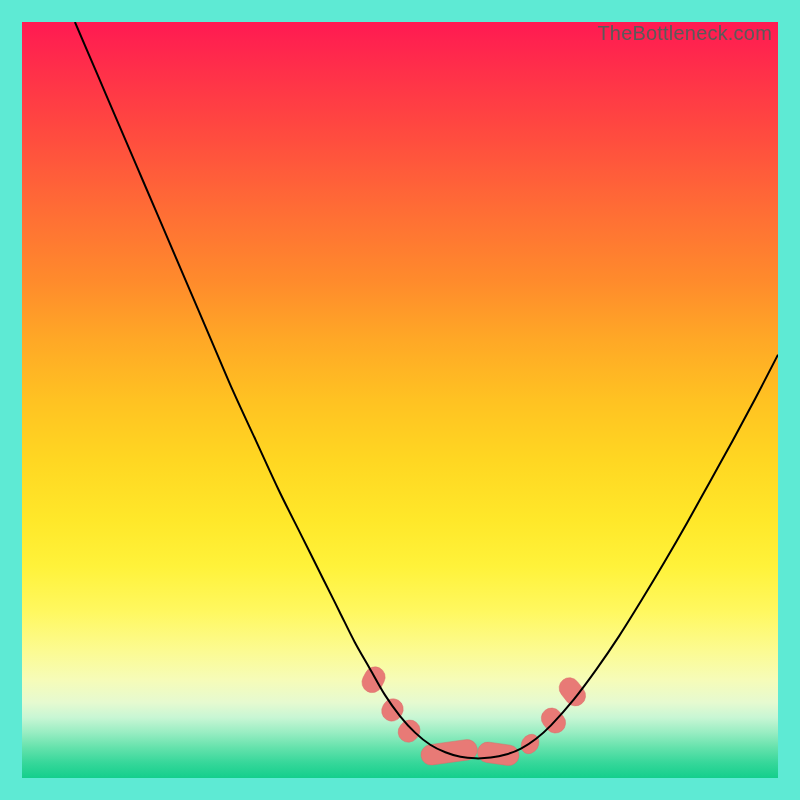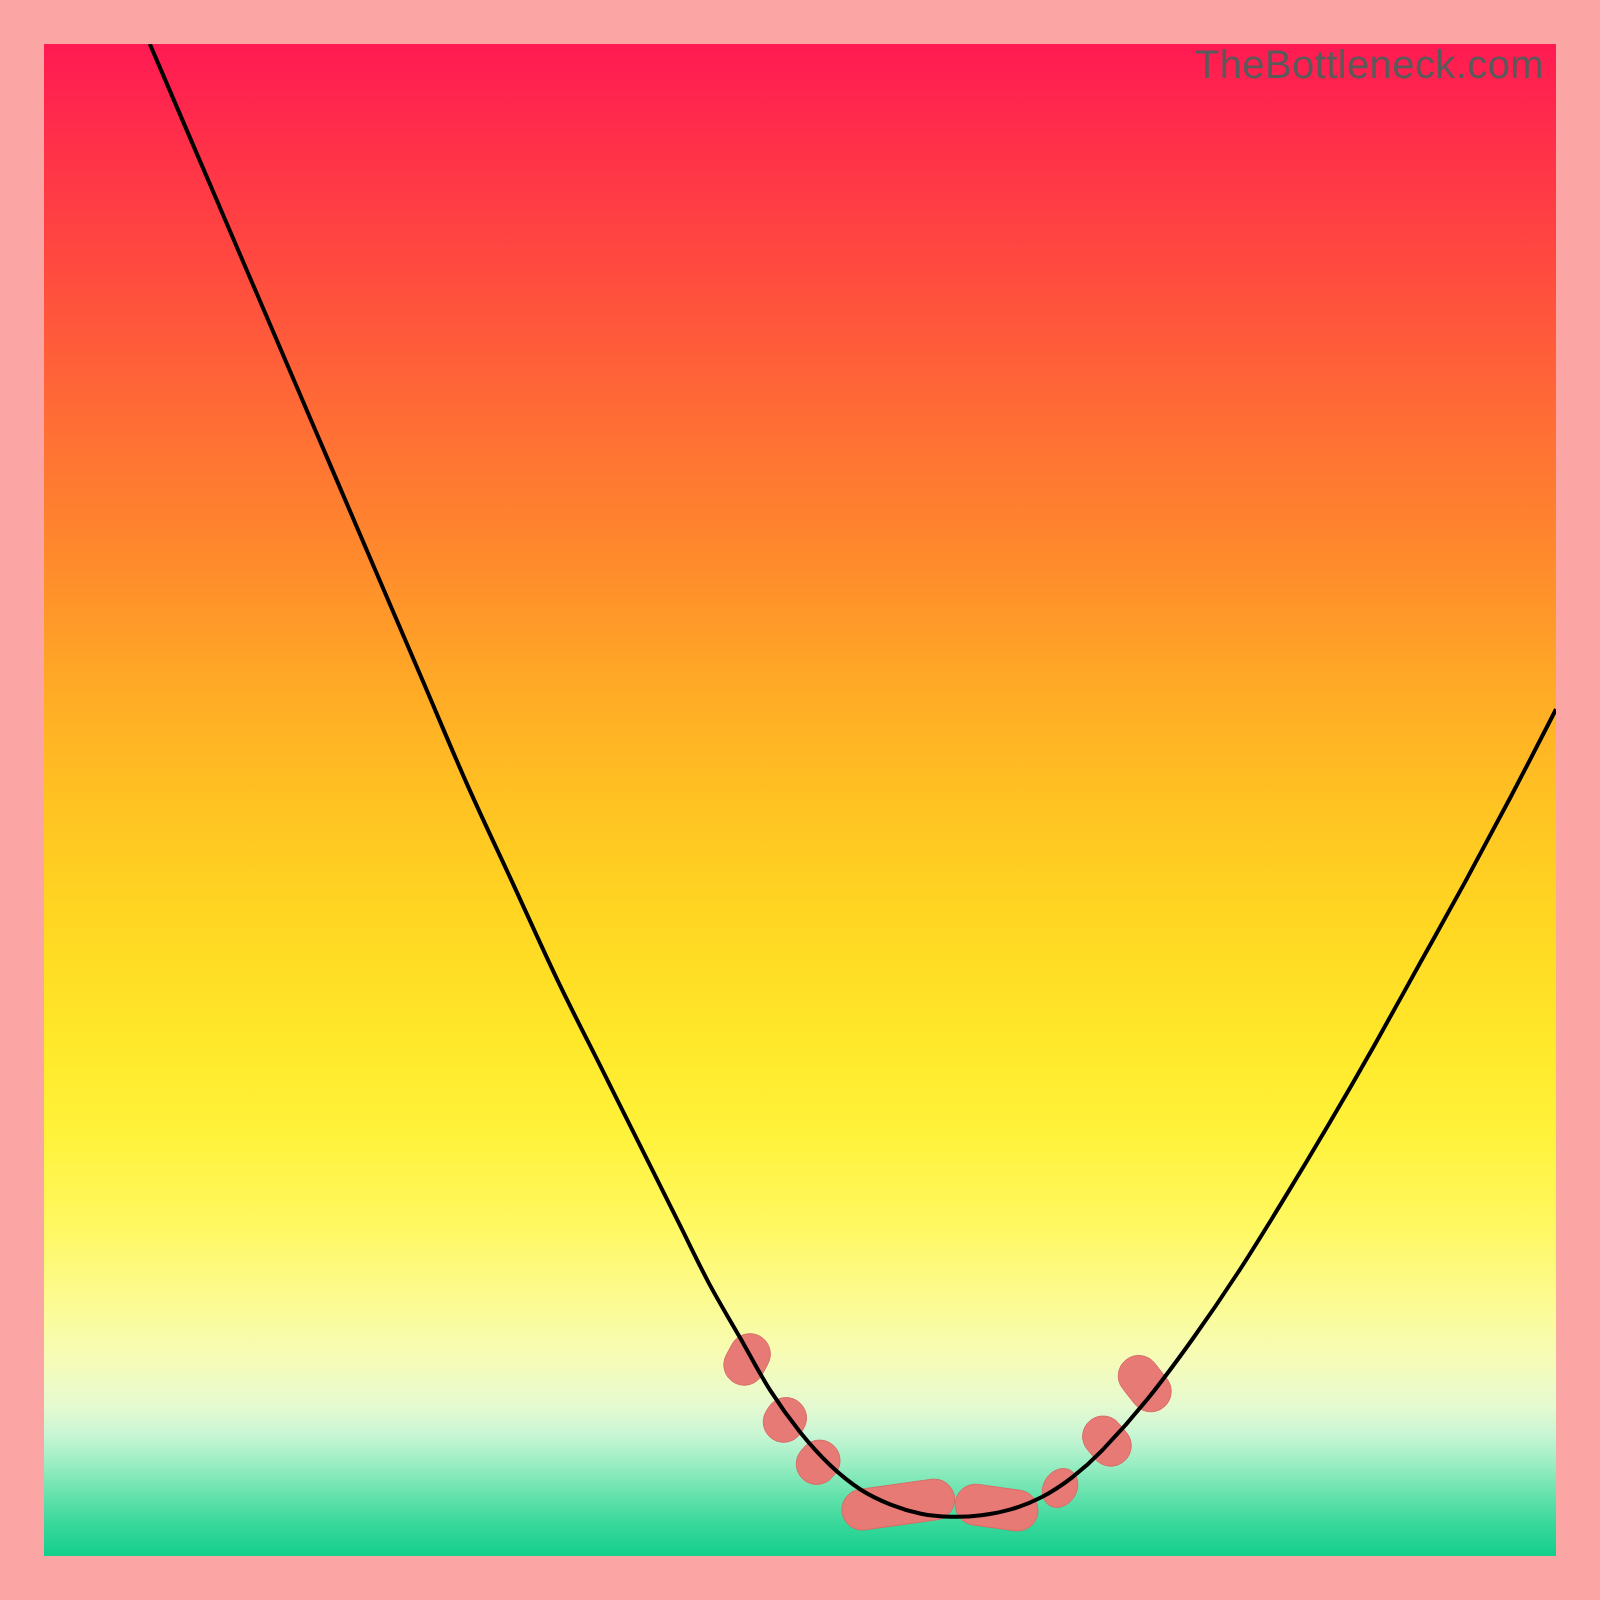--- a/index.html
+++ b/index.html
@@ -8,21 +8,21 @@
     width: 800px;
     height: 800px;
     overflow: hidden;
     background: #000;
     font-family: Arial, Helvetica, sans-serif;
   }
   .frame {
     position: absolute;
     left: 0; top: 0;
     width: 800px; height: 800px;
-    background: #fca5a5;
+    background: #5eead4;
   }
   .plot {
     position: absolute;
     left: 22px;
     top: 22px;
     width: 756px;
     height: 756px;
     overflow: hidden;
   }
   .gradient {

